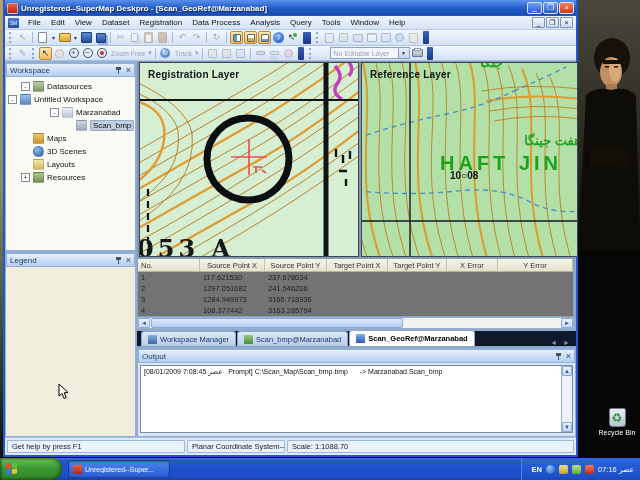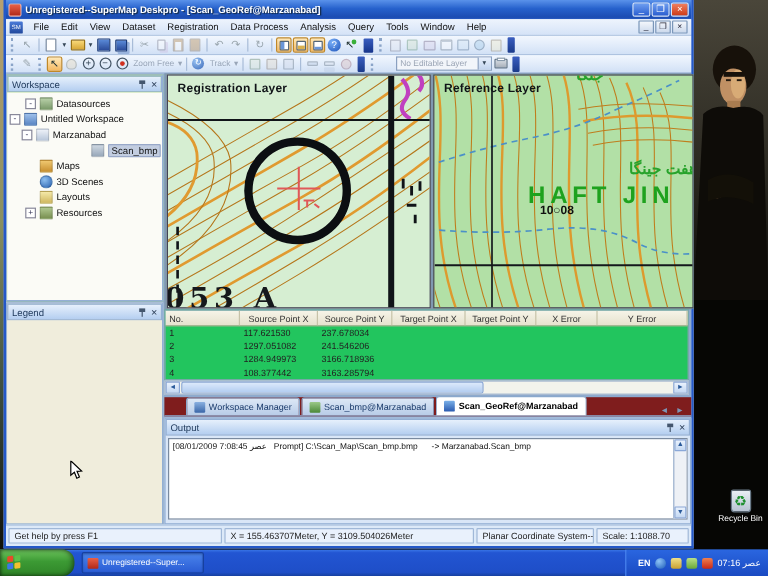--- a/index.html
+++ b/index.html
@@ -79,35 +79,35 @@
   #refmap { left:224px; width:217px; background:#b2e0a6; }
   .maplabel { position:absolute; left:8px; top:6px; font-size:10px; font-weight:bold; color:#101418; letter-spacing:.2px; }
   .mapsvg { position:absolute; left:0; top:0; }
   #regbigtext { position:absolute; left:-3px; bottom:-7px; font-family:"DejaVu Serif", serif; font-weight:bold; font-size:24px; color:#15181c; letter-spacing:4px; }
   #refpersian { position:absolute; right:-4px; top:70px; font-size:13px; font-weight:bold; color:#27a32b; white-space:nowrap; }
   #reflatin { position:absolute; left:78px; top:89px; font-size:20px; font-weight:bold; color:#1ea21e; letter-spacing:4px; white-space:nowrap; }
   #refspot { position:absolute; left:88px; top:107px; font-size:10px; font-weight:bold; color:#101010; }
   #reftop { position:absolute; left:118px; top:-8px; font-size:13px; font-weight:bold; color:#27a32b; }
 
   
-  #ptable { position:absolute; left:0; top:197px; right:2px; height:59px; background:#22c55e; border:1px solid #8ba0ba; }
+  #ptable { position:absolute; left:0; top:197px; right:2px; height:59px; background:#737373; border:1px solid #8ba0ba; }
   #thead { display:flex; height:13px; background:linear-gradient(#f6f4e8,#e6e2ce); border-bottom:1px solid #b8b49a; }
   .th { font-size:7.5px; color:#333; border-right:1px solid #c6c2a8; display:flex; align-items:center; justify-content:center; overflow:hidden; }
   .th:first-child { justify-content:flex-start; padding-left:3px; }
   .trw { display:flex; height:11px; }
   .td { font-size:7.5px; color:#222; padding-left:3px; overflow:hidden; white-space:nowrap; display:flex; align-items:center; }
   .c0{width:62px;} .c1{width:65px;} .c2{width:62px;} .c3{width:61px;} .c4{width:59px;} .c5{width:51px;} .c6{flex:1;}
 
   #hscroll { position:absolute; left:0; top:256px; right:2px; height:12px; background:#f2f3ec; border:1px solid #9ab0cc; display:flex; }
   .sbtn { width:12px; height:10px; background:linear-gradient(#eaf2fd,#c4d8f2); border:1px solid #8aa8d8; border-radius:1px; font-size:6px; color:#2a5a9a; text-align:center; line-height:9px; flex:none; }
   #hthumb { margin-left:1px; width:58%; height:10px; background:linear-gradient(#dce9fb,#b2ccf0); border:1px solid #8aa8d8; border-radius:2px; }
   #hspace { flex:1; }
 
   
-  #tabbar { position:absolute; left:0; top:270px; right:0; height:16px; background:#7f1d1d; border-bottom:1px solid #8aa4c8; display:flex; align-items:flex-end; padding-left:18px; }
+  #tabbar { position:absolute; left:0; top:270px; right:0; height:16px; background:#0f172a; border-bottom:1px solid #8aa4c8; display:flex; align-items:flex-end; padding-left:4px; }
   .tab { height:15px; display:flex; align-items:center; gap:3px; padding:0 6px; font-size:7.5px; color:#1a3a6a;
     background:linear-gradient(#dde8f6,#b8cce8); border:1px solid #8aa8cc; border-bottom:none; border-radius:3px 3px 0 0; margin-right:1px; white-space:nowrap; }
   .tab.active { background:#fff; color:#000; font-weight:bold; height:16px; }
   .tabico { width:9px; height:9px; border-radius:1px; flex:none; }
   #tabarrows { margin-left:auto; font-size:7px; color:#7e94b4; padding-right:4px; letter-spacing:2px; }
 
   
   #outpanel { position:absolute; left:0; top:287px; right:0; bottom:0; background:#d9e6f7; border:1px solid #93afd4; }
   #outbody { position:absolute; left:2px; top:16px; right:2px; height:68px; background:#fff; border:1px solid #7a8aa0; }
   #outlog { position:absolute; left:3px; top:2px; right:14px; font-size:7px; color:#111; white-space:pre; overflow:hidden; }
@@ -365,21 +365,21 @@
             <div class="trow" style="padding-left:15px;">
               <span class="expander">-</span>
               <span class="tico" style="background:linear-gradient(#b8d0a8,#7a9a6a);"></span>
               <span>Datasources</span>
             </div>
             <div class="trow" style="padding-left:2px;">
               <span class="expander">-</span>
               <span class="tico" style="background:linear-gradient(#9ec0ea,#5a86c4);"></span>
               <span>Untitled Workspace</span>
             </div>
-            <div class="trow" style="padding-left:12px;align-items:center;">
+            <div class="trow" style="padding-left:44px;align-items:center;">
               <span class="expander">-</span>
               <span class="tico" style="background:linear-gradient(#eef2f8,#b8c6da);"></span>
               <span>Marzanabad</span>
             </div>
             <div class="trow" style="padding-left:58px;">
               <span class="spacer9"></span>
               <span class="tico" style="background:linear-gradient(#cfd8e2,#98a8ba);"></span>
               <span class="sel">Scan_bmp</span>
             </div>
             <div class="trow" style="padding-left:15px;">
@@ -581,21 +581,20 @@
               <div class="sbtn" style="width:10px;">▲</div>
               <div class="sbtn" style="width:10px;">▼</div>
             </div>
           </div>
         </div>
       </div>
     </div>
 
     <div id="statusbar">
       <div class="scell" id="sc-help">Get help by press F1</div>
-      <div class="scell" id="sc-xy">X = 155.463707Meter, Y = 3109.504026Meter</div>
       <div class="scell" id="sc-crs">Planar Coordinate System---m</div>
       <div class="scell" id="sc-scale">Scale: 1:1088.70</div>
     </div>
   </div>
 
   <div id="taskbar">
     <div id="startbtn">
       <div id="startflag">
         <i style="background:#e84a2a;"></i>
           <i style="background:#5bc04a;"></i>

